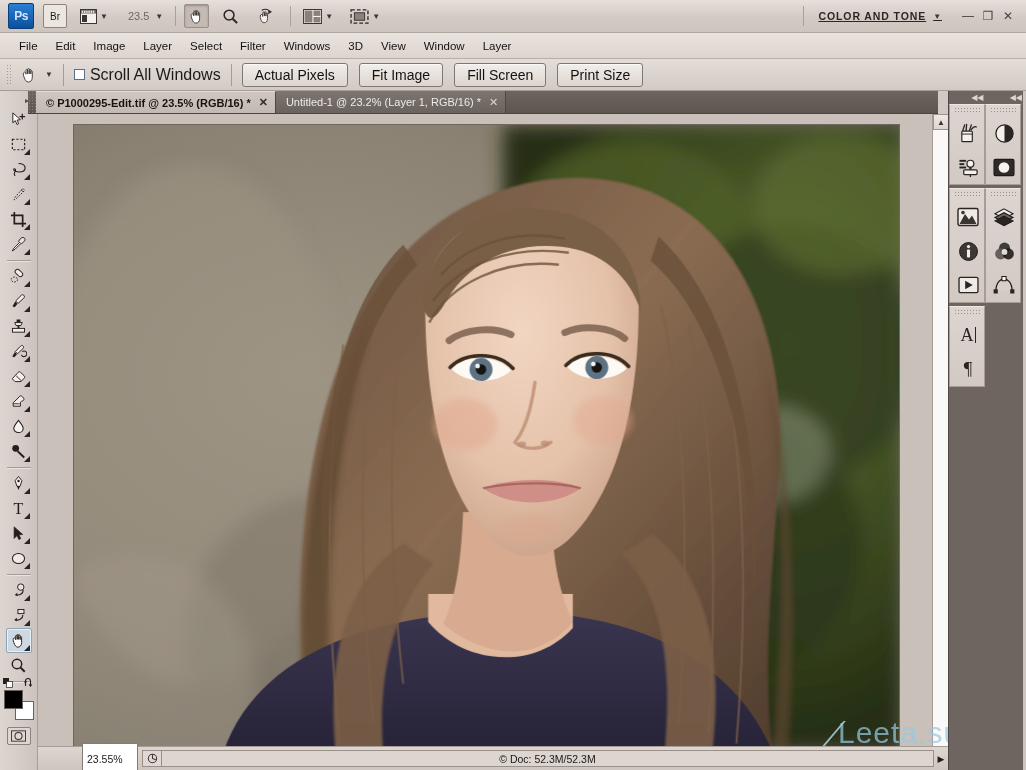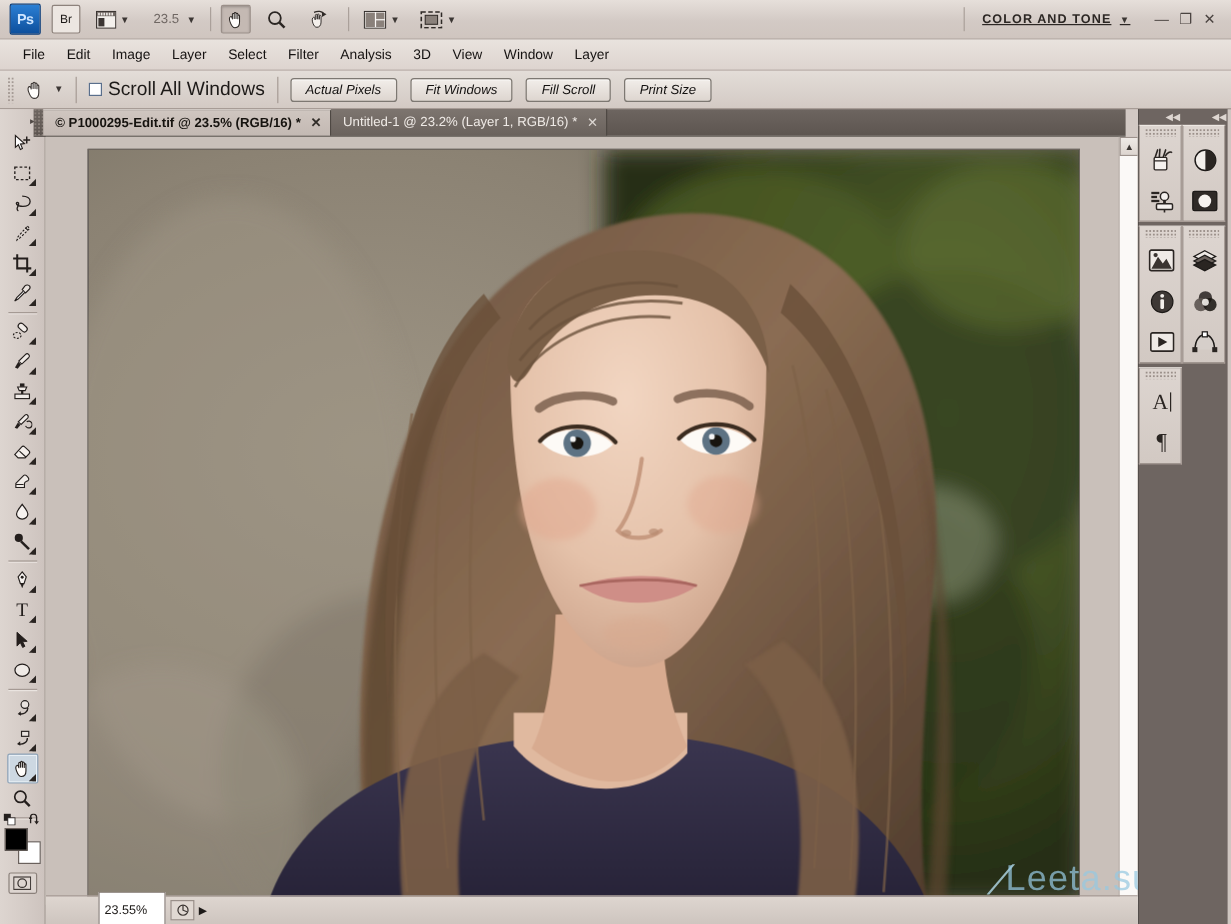--- a/index.html
+++ b/index.html
@@ -65,24 +65,23 @@
   .grip { width:6px; height:22px; margin-right:4px;
     background-image:radial-gradient(#9a8f89 38%, transparent 40%);
     background-size:3px 3px; opacity:.85; }
   .tool-preview { width:26px; height:24px; display:flex; align-items:center; justify-content:center; }
   .ob-sep { width:1px; height:22px; background:#a69b95; margin:0 10px; }
   .chk-wrap { display:flex; align-items:center; font-size:16px; }
   .chkbox { width:11px; height:11px; border:1px solid #5a6f8c; background:#fff; margin-right:5px; }
   .ob-button {
     border:1px solid #7d7872; border-radius:3px;
     background:linear-gradient(#f2eeea,#ddd5cf);
-    padding:3px 12px; margin-right:11px; font-size:11px; color:#141211;
+    padding:3px 12px; margin-right:11px; font-size:14px; color:#141211;
     box-shadow:0 1px 0 rgba(255,255,255,.6) inset;
     cursor:default;
-    font-style:italic;
   }
 
   
   .toolbar {
     position:absolute; left:0; top:91px; width:38px; height:679px;
     background:linear-gradient(90deg,#ddd5d0,#d4cbc6 60%,#cdc3be);
     border-right:1px solid #a89d97;
     display:flex; flex-direction:column; align-items:center;
     padding-top:3px;
   }
@@ -289,21 +288,21 @@
     </div>
   </div>
 
   <div class="menubar">
     <div class="menu-item">File</div>
     <div class="menu-item">Edit</div>
     <div class="menu-item">Image</div>
     <div class="menu-item">Layer</div>
     <div class="menu-item">Select</div>
     <div class="menu-item">Filter</div>
-    <div class="menu-item">Analysis</div>
+    <div class="menu-item">Windows</div>
     <div class="menu-item">3D</div>
     <div class="menu-item">View</div>
     <div class="menu-item">Window</div>
     <div class="menu-item">Layer</div>
   </div>
 
   <div class="optionsbar">
     <div class="grip"></div>
     <div class="tool-preview">
       <span>
@@ -316,22 +315,22 @@
     <div class="ob-sep"></div>
 
     <label class="chk-wrap">
       <span class="chkbox"></span>
       <span>Scroll All Windows</span>
     </label>
 
     <div class="ob-sep"></div>
 
     <button class="ob-button">Actual Pixels</button>
-    <button class="ob-button">Fit Windows</button>
-    <button class="ob-button">Fill Scroll</button>
+    <button class="ob-button">Fit Image</button>
+    <button class="ob-button">Fill Screen</button>
     <button class="ob-button">Print Size</button>
   </div>
 
   <div class="toolbar">
     <div class="tb-expand">▸▸</div>
 
     <div class="tool">
       <svg width="17" height="17" viewBox="0 0 18 18">
           <path d="M3 2 L3 12.5 L5.6 10.2 L7.4 14.3 L9.2 13.4 L7.5 9.6 L11 9.2 Z" fill="#fff" stroke="#241f1d" stroke-width="1"></path>
           <path d="M13 3 L13 9 M10 6 L16 6" stroke="#241f1d" stroke-width="1.3"></path>
@@ -655,20 +654,21 @@
   </div>
 
   <div class="statusbar">
     <div class="zoombox">23.55%</div>
     <div class="sb-icon">
       <svg width="11" height="11" viewBox="0 0 12 12">
           <circle cx="6" cy="6" r="4.6" fill="none" stroke="#3a3431" stroke-width="1.1"></circle>
           <path d="M6 1.6 L6 6 L9.6 7.4" stroke="#3a3431" stroke-width="1.1" fill="none"></path>
         </svg>
     </div>
+    <div class="docinfo">© Doc: 52.3M/52.3M</div>
     <div class="sb-arrow">▶</div>
   </div>
 
   <div class="dock">
     <div class="dock-header">
       <div class="dock-col-head">◀◀</div>
       <div class="dock-col-head">◀◀</div>
     </div>
 
     <div class="dock-grid">

